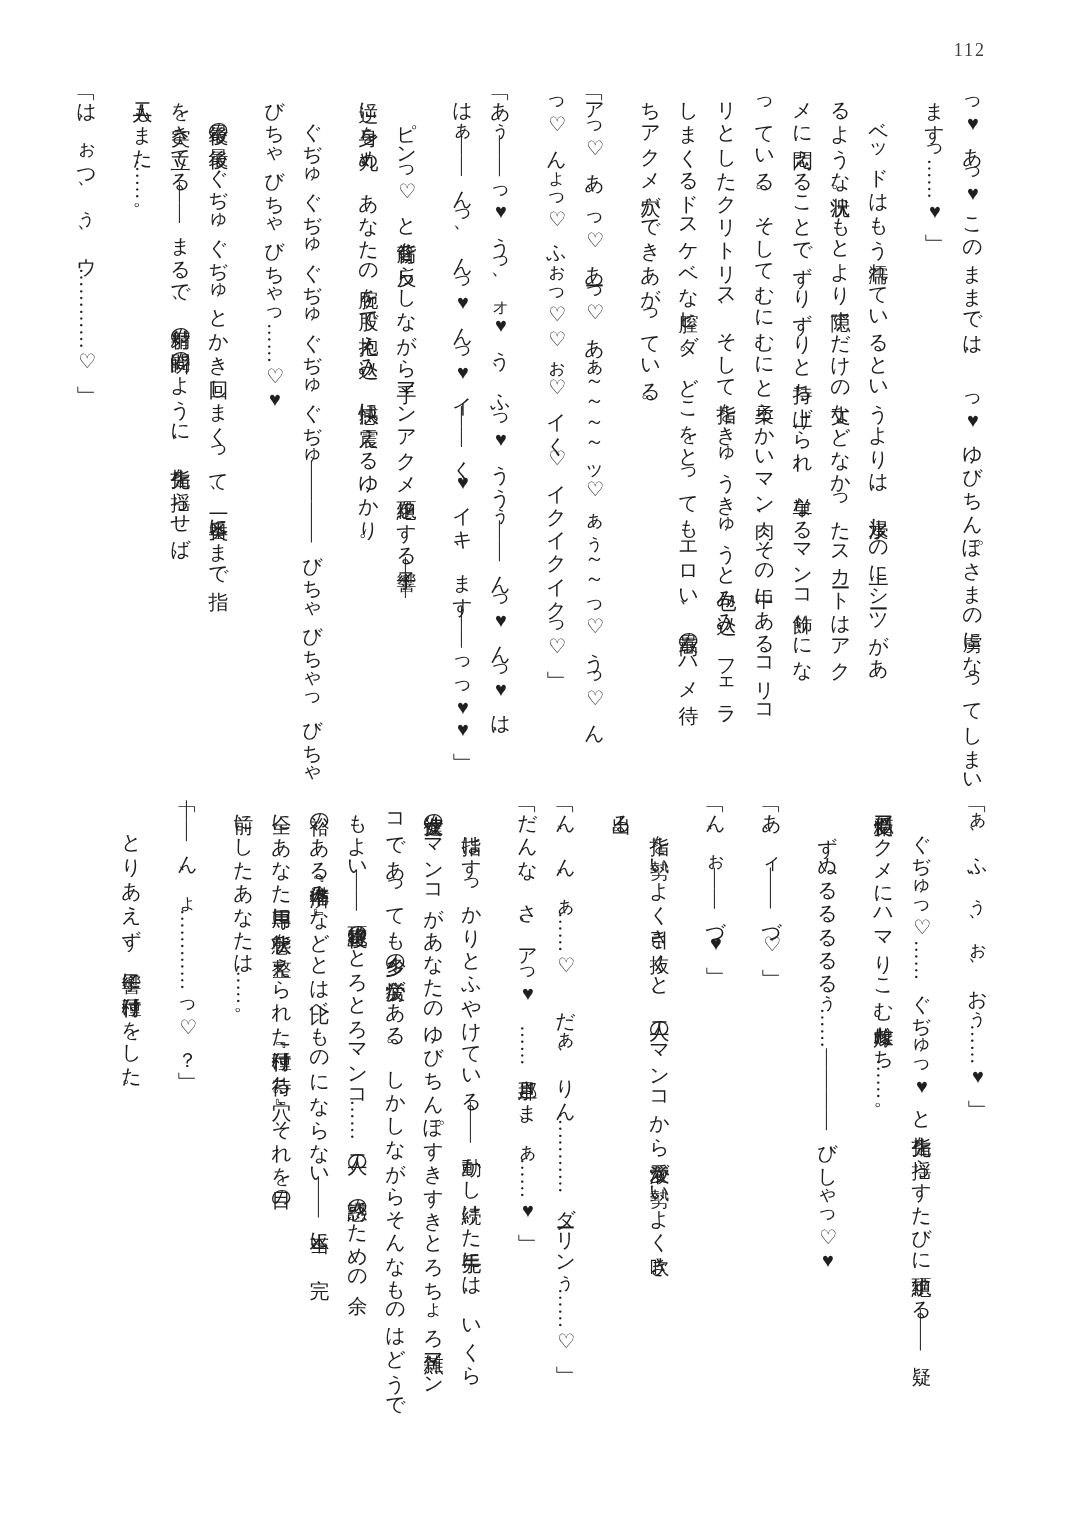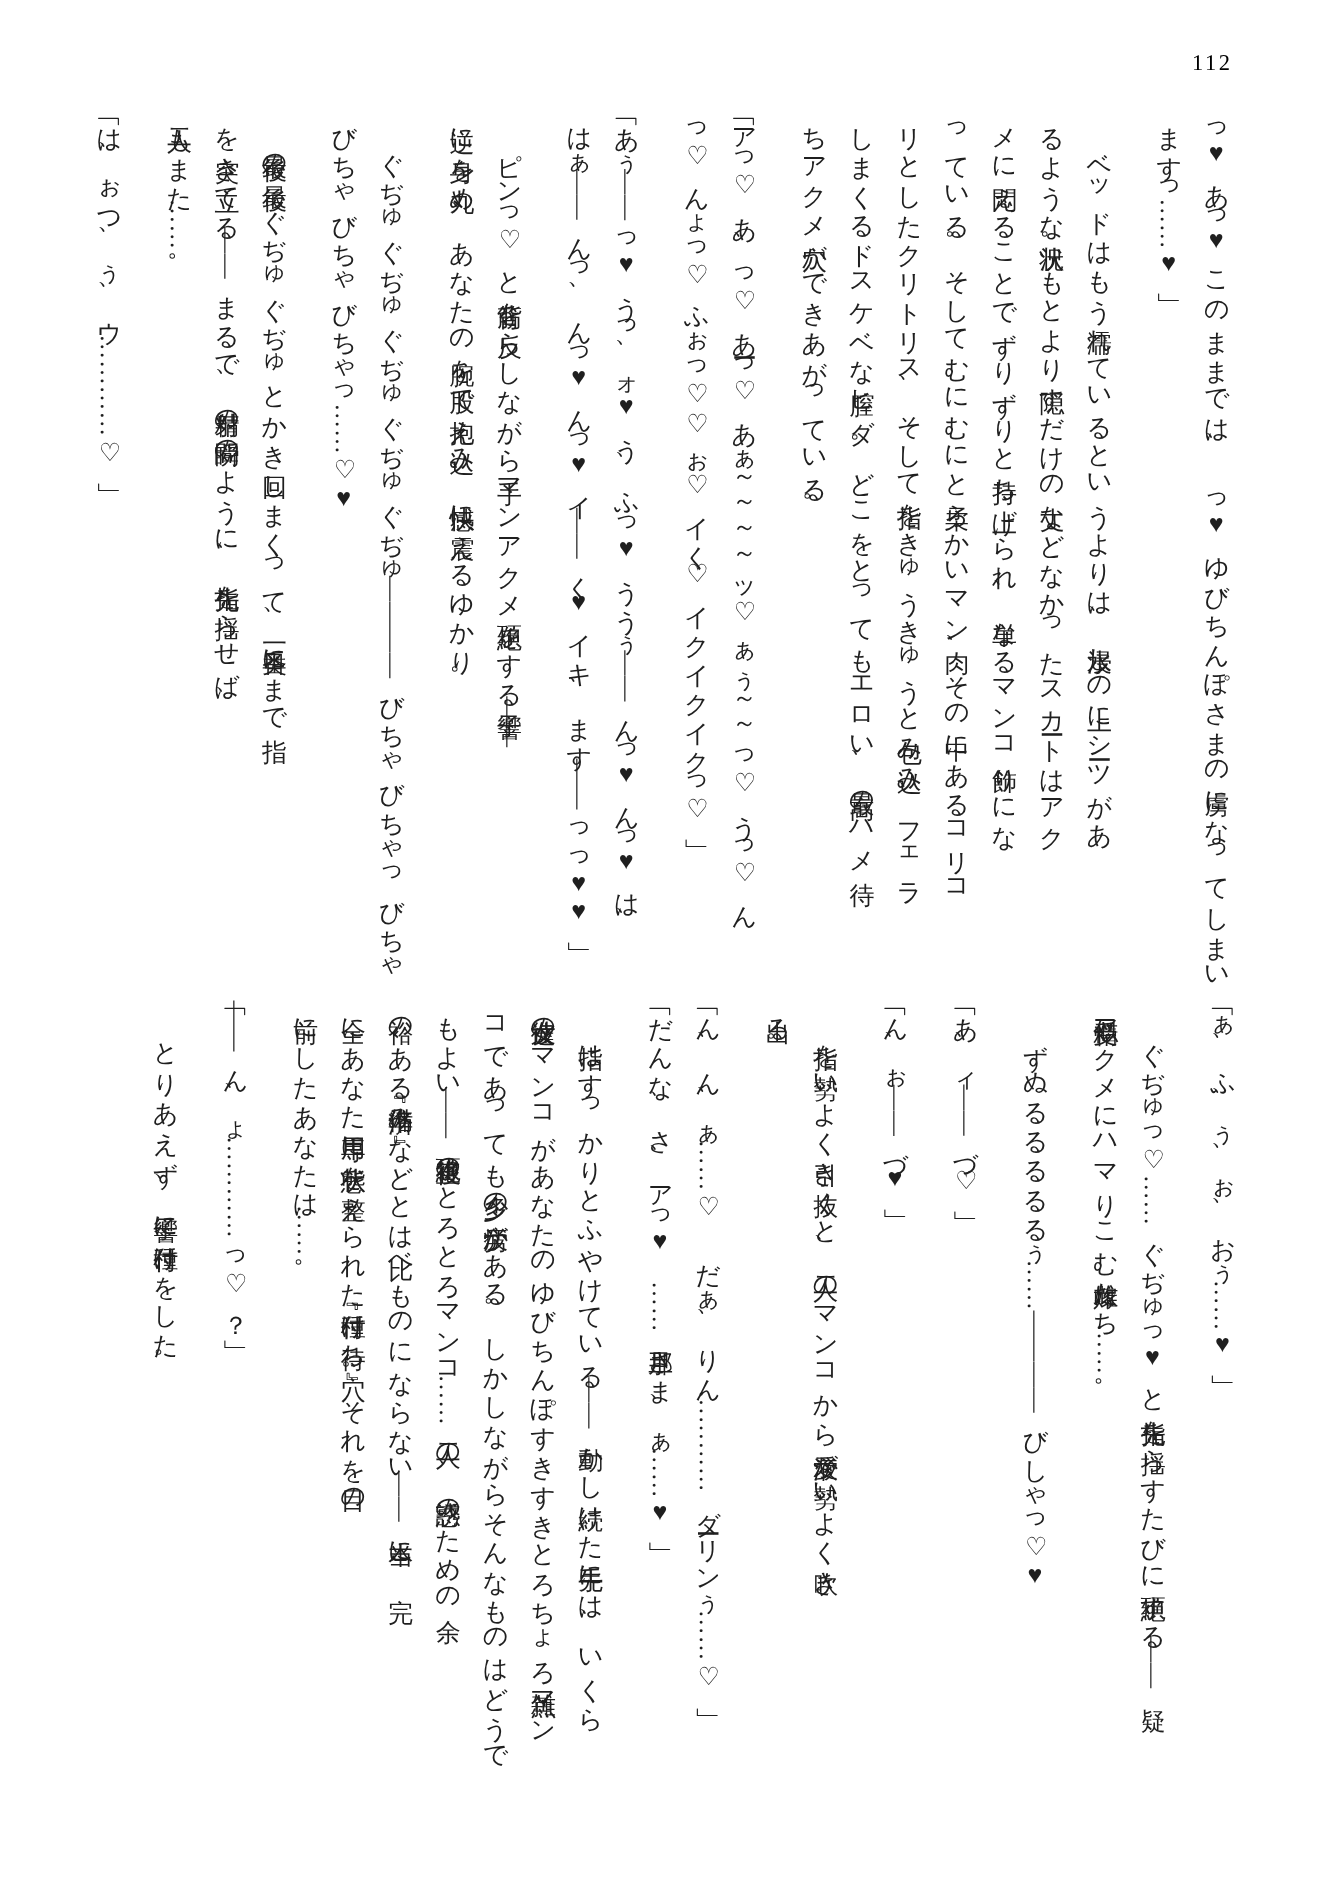--- a/index.html
+++ b/index.html
@@ -9,21 +9,21 @@
     background:#ffffff;
     color:#1f1f1f;
     font-family:"Liberation Serif","DejaVu Serif",serif;
     overflow:hidden;
   }
   .pageno{
     position:absolute;
     top:40px;right:88px;
     font-size:18px;
     letter-spacing:2px;
-    color:#000000;
+    color:#404040;
   }
   .vblock{
     position:absolute;
     writing-mode:vertical-rl;
     text-orientation:mixed;
     font-size:20px;
     letter-spacing:0.5px;
     line-height:38px;
     color:#1f1f1f;
   }

